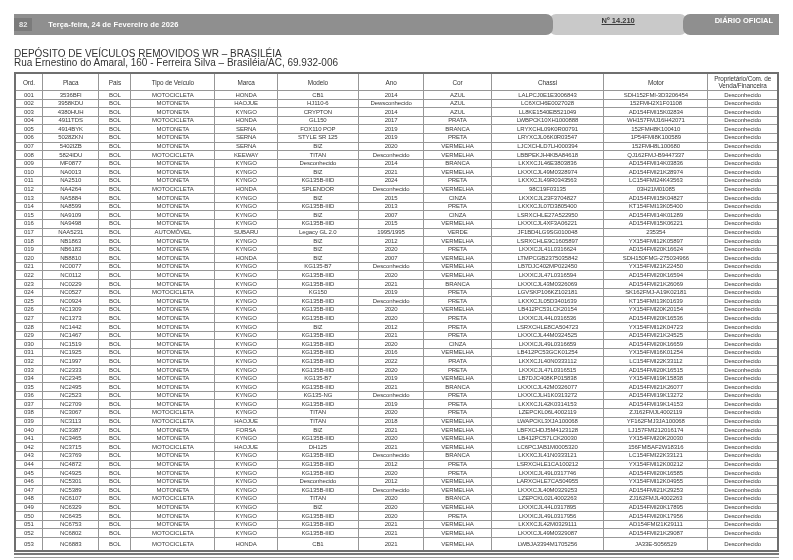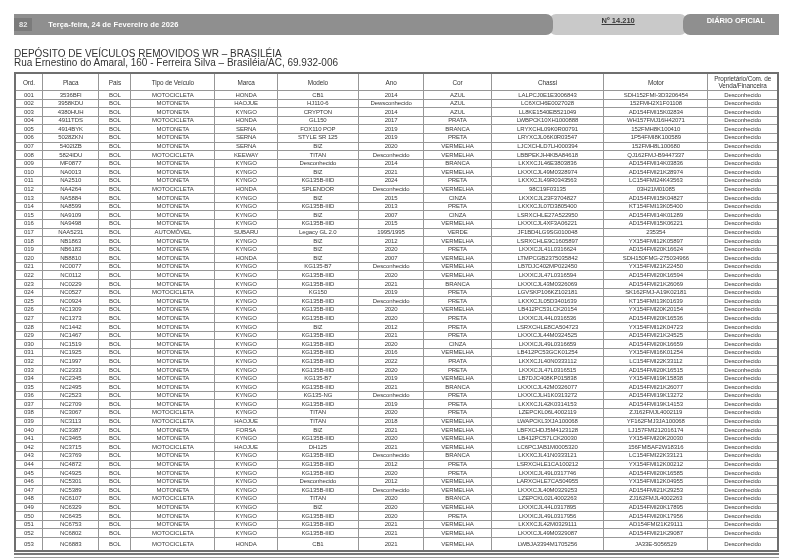--- a/index.html
+++ b/index.html
@@ -24,21 +24,21 @@
   .topbar .date{padding-left:16px;letter-spacing:.1px;}
   .topbar .seg-mid{
     flex:0 0 18%;background:#c9c9c9;color:#3a3a3a;text-align:center;
     border-radius:7px;margin:0 -4px;z-index:-1;
   }
   .topbar{position:relative;}
   .topbar .seg-mid{position:relative;z-index:0;text-decoration:underline;}
   .topbar .seg-left,.topbar .seg-right{position:relative;z-index:1;}
   .topbar .seg-right{
     flex:1 1 auto;background:#8f8f8f;color:#ffffff;text-align:right;
-    padding-right:14px;border-radius:7px 0 0 7px;
+    padding-right:6px;border-radius:7px 0 0 7px;
   }
 
   
   .section-head{margin-top:14px;font-size:10px;line-height:9px;color:#333;}
 
   
   table.veh{
     margin-top:5px;width:100%;border-collapse:collapse;table-layout:fixed;
     border:2px solid #6f6f6f;
   }

